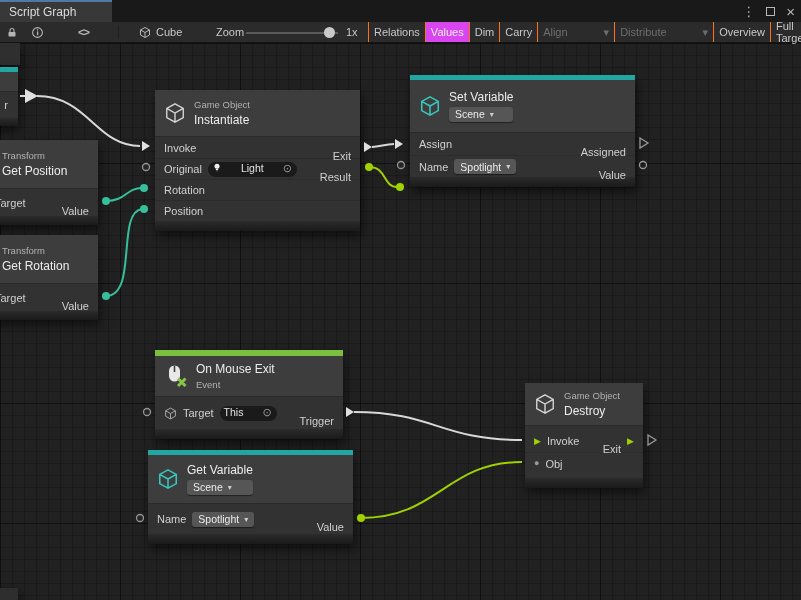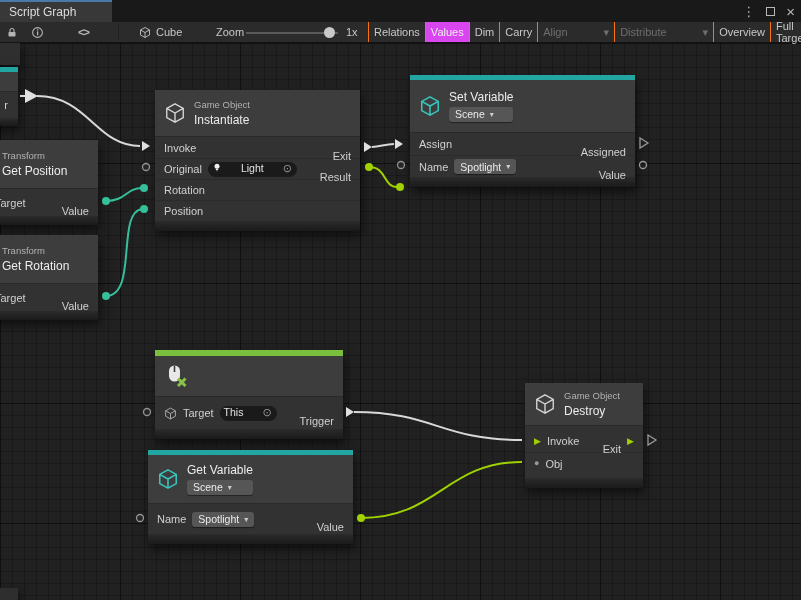--- a/index.html
+++ b/index.html
@@ -262,20 +262,24 @@
   <div class="node" style="left:155px;top:350px;width:188px;">
     <div class="accent green"></div>
     <div class="nhead" style="height:40px">
       <span class="icn">
         <svg width="24" height="24" viewBox="0 0 24 24">
             <rect x="5" y="1.5" width="11" height="16" rx="5.5" fill="#e8e8e8"></rect>
             <line x1="10.5" y1="1.5" x2="10.5" y2="8" stroke="#3d3d3d" stroke-width="1.6"></line>
             <path d="M14 14.5 L21.5 22 M21.5 14.5 L14 22" stroke="#8bc34a" stroke-width="3"></path>
           </svg>
       </span>
+      <div class="hcol">
+        <div class="ttl">On Mouse Exit</div>
+        <div class="cat">Event</div>
+      </div>
     </div>
     <div class="nrows" style="padding:4px 0">
       <div class="nrow" style="height:24px">
         <span class="icn">
           <svg width="13" height="13" viewBox="0 0 24 24">
               <path d="M12 2 L21 7 V17 L12 22 L3 17 V7 Z M3 7 L12 12 L21 7 M12 12 V22" fill="none" stroke="#aaaaaa" stroke-width="1.8"></path>
             </svg>
         </span>
         <span>Target</span>
         <span class="obj-pill">

